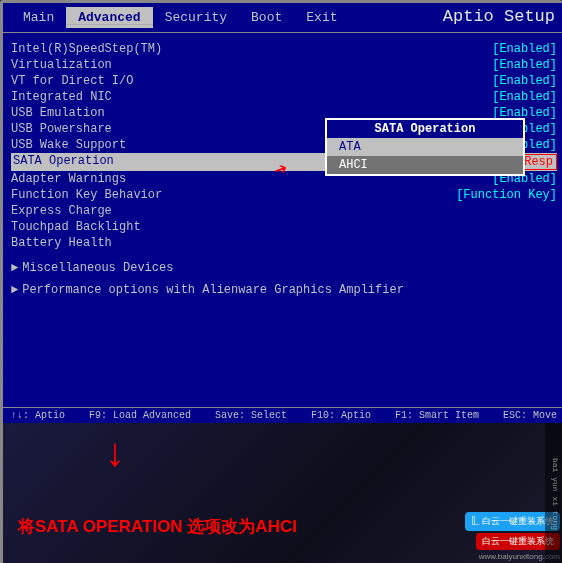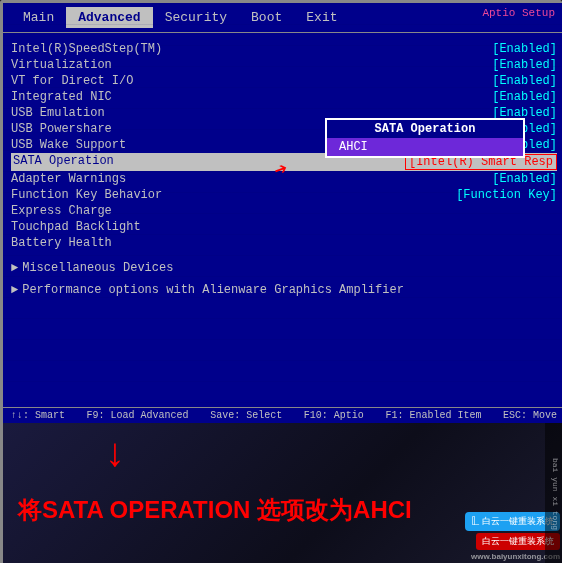--- a/index.html
+++ b/index.html
@@ -26,22 +26,22 @@
     .bios-header {
       background: #00008b;
       padding: 4px 8px;
       display: flex;
       align-items: center;
       justify-content: space-between;
       border-bottom: 1px solid #888;
     }
 
     .bios-title {
-      color: #ec4899;
-      font-size: 11px;
+      color: #e5e5e5;
+      font-size: 17px;
       position: absolute;
       right: 10px;
       top: 4px;
     }
 
     .bios-tabs {
       display: flex;
       gap: 0;
     }
 
@@ -144,21 +144,21 @@
     }
 
     .dropdown-item {
       padding: 2px 12px;
       font-size: 12px;
       color: #00008b;
       cursor: pointer;
     }
 
     .dropdown-item.selected {
-      background: #6d28d9;
+      background: #737373;
       color: #ffffff;
     }
 
     
     .red-arrow-1 {
       position: absolute;
       top: 125px;
       right: 230px;
       color: #ff0000;
       font-size: 20px;
@@ -247,21 +247,20 @@
       color: white;
       border-radius: 3px;
       padding: 2px 6px;
       font-size: 9px;
     }
 
     .site-url {
       color: rgba(200,200,200,0.7);
       font-size: 8px;
       font-family: Arial, sans-serif;
-      font-weight: bold;
     }
 
     
     .vertical-watermark {
       position: absolute;
       right: 0;
       top: 0;
       bottom: 0;
       width: 20px;
       background: rgba(0,0,0,0.5);
@@ -373,46 +372,47 @@
         </div>
         <div class="section-header">
           <span class="section-arrow">►</span>
           <span>Performance options with Alienware Graphics Amplifier</span>
         </div>
       </div>
     </div>
 
     <div class="dropdown-popup">
       <div class="dropdown-title">SATA Operation</div>
+      <div class="dropdown-item">ATA</div>
       <div class="dropdown-item selected">AHCI</div>
     </div>
 
     <div class="red-arrow-1" style="position:absolute; top:145px; left:270px; color:#ff0000; font-size:22px; font-weight:bold; z-index:20; transform: rotate(-20deg);">
       ➔
     </div>
 
     <div class="bios-footer">
-      <span>↑↓: Smart</span>
+      <span>↑↓: Aptio</span>
       <span>F9: Load Advanced</span>
       <span>Save: Select</span>
       <span>F10: Aptio</span>
-      <span>F1: Enabled Item</span>
+      <span>F1: Smart Item</span>
       <span>ESC: Move</span>
     </div>
   </div>
 
   <div class="bottom-section">
 
     <div style="position:absolute;top:0;left:0;right:0;bottom:0;background:linear-gradient(135deg,#1a1a3e 0%,#0d0d1a 60%,#1a1a2e 100%);"></div>
 
     <div class="red-arrow-down" style="position:absolute;top:10px;left:100px;color:#ff0000;font-size:40px;font-weight:bold;">
       ↓
     </div>
 
-    <div class="chinese-text" style="position:absolute;bottom:40px;left:15px;font-size:24px;">将SATA OPERATION 选项改为AHCI</div>
+    <div class="chinese-text" style="position:absolute;bottom:28px;left:15px;font-size:17px;">将SATA OPERATION 选项改为AHCI</div>
 
     <div class="watermark-right">
       <div class="twitter-badge">
         <span style="font-size:12px;">𝕃</span>
         <span style="font-size:9px;">白云一键重装系统</span>
       </div>
       <div class="brand-badge">
         <span>白云一键重装系统</span>
       </div>
       <div class="site-url">www.baiyunxitong.com</div>

